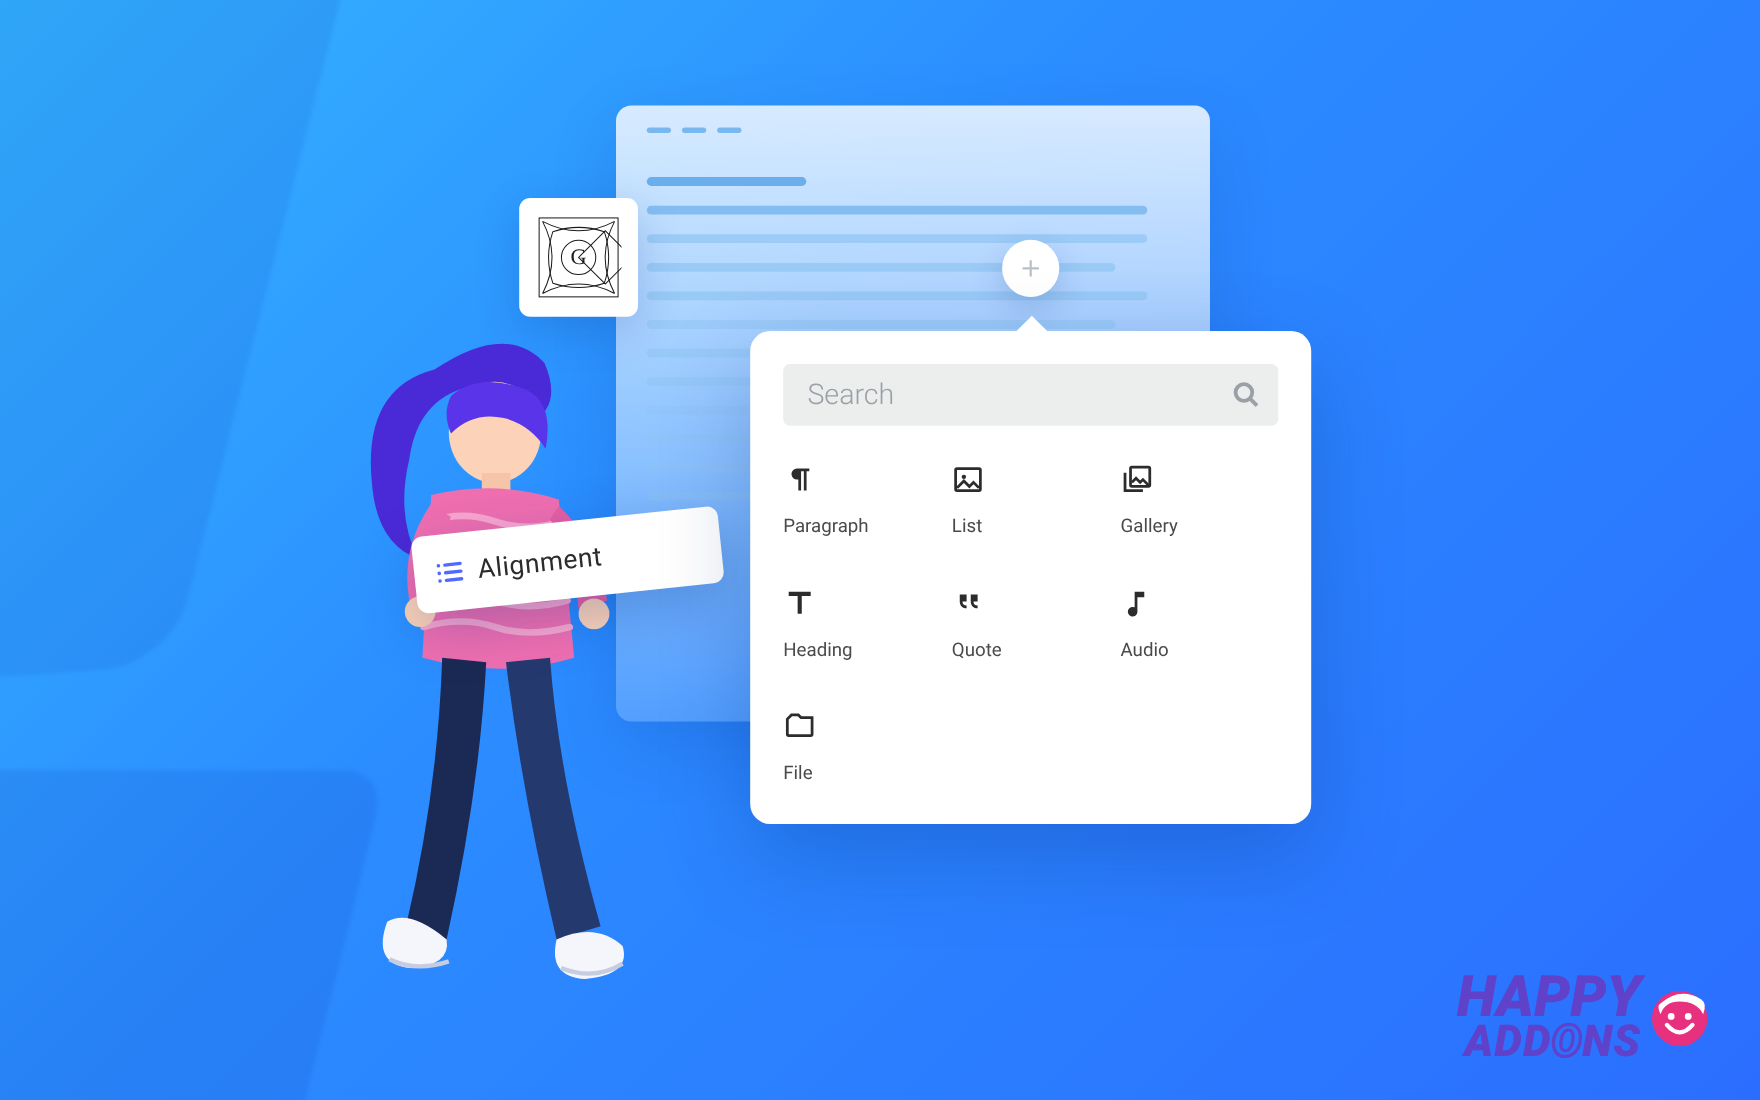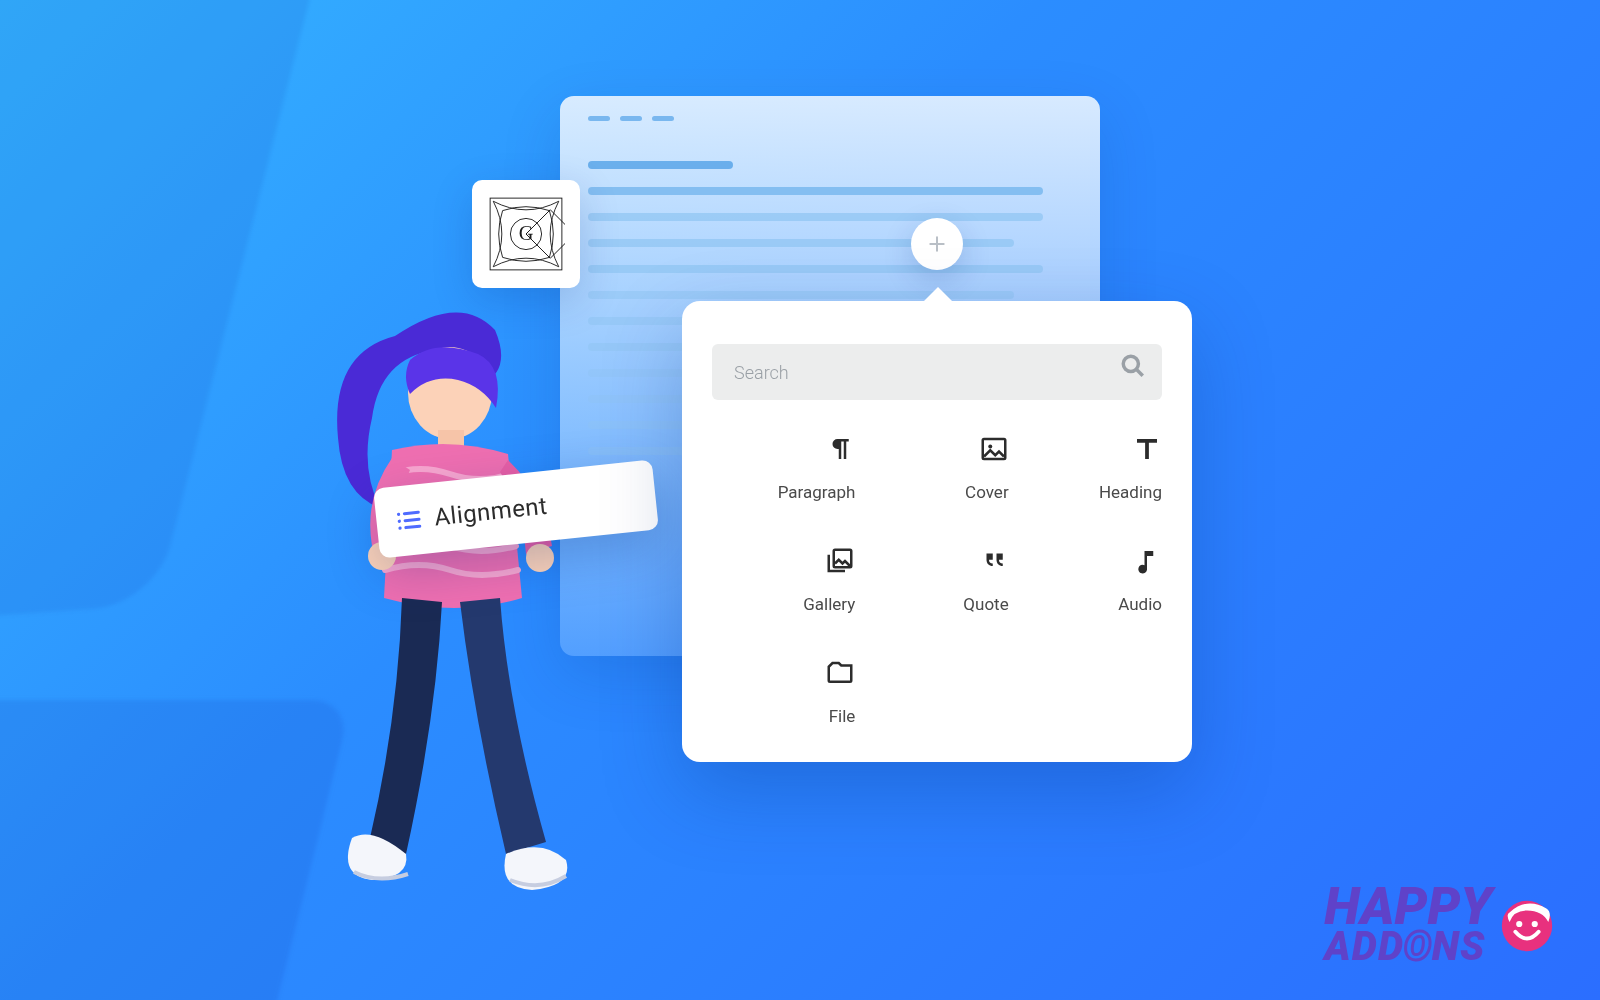--- a/index.html
+++ b/index.html
@@ -99,42 +99,41 @@
     position:relative;
     width:100%;
   }
   .search-input{
     width:100%;
     height:56px;
     border:none;
     background:#eceded;
     border-radius:6px;
     padding:0 54px 0 22px;
-    font-size:18px;
+    font-size:26px;
     color:#444;
     outline:none;
     font-family:inherit;
-    margin-top:13px;
   }
   .search-input::placeholder{ color:#9aa0a6; font-weight:300; }
   .search-icon{
     position:absolute; right:16px; top:50%; transform:translateY(-50%);
     width:26px; height:26px;
   }
   .search-icon svg{ width:26px; height:26px; stroke:#9aa0a6; fill:none; stroke-width:3.2; }
 
   .block-grid{
     margin-top:34px;
     display:grid;
     grid-template-columns:repeat(3, 1fr);
     row-gap:44px;
     column-gap:10px;
   }
   .block-item{
-    display:flex; flex-direction:column; align-items:flex-end;
+    display:flex; flex-direction:column; align-items:flex-start;
     cursor:pointer;
   }
   .block-item .bicon{
     width:30px; height:30px;
     color:#2c2c2c;
     display:flex; align-items:center; justify-content:center;
   }
   .block-item .bicon svg{ width:100%; height:100%; }
   .block-item .blabel{
     margin-top:18px;
@@ -170,21 +169,21 @@
   .brand{
     position:absolute;
     right:42px; bottom:36px;
     display:flex; align-items:center; gap:4px;
   }
   .brand .txt{
     display:flex; flex-direction:column; line-height:0.86;
     font-weight:900; font-style:italic;
   }
   .brand .line1{ font-size:52px; color:#5f42c9; }
-  .brand .line2{ font-size:40px; color:#5f42c9; letter-spacing:1px; }
+  .brand .line2{ font-size:40px; color:#5f42c9; letter-spacing:1px;text-align:right; }
   .brand .line2 .o{ color:transparent; -webkit-text-stroke:3px #5f42c9; }
   .brand .face{ width:62px; height:62px; }
 </style>
 </head>
 <body>
 
 <div class="bg-shape-1"></div>
 <div class="bg-shape-2"></div>
 
 <div class="editor-window">
@@ -302,41 +301,41 @@
     </div>
 
     <div class="block-item">
       <span class="bicon">
         <svg viewBox="0 0 24 24" fill="none" stroke="#2c2c2c" stroke-width="2">
             <rect x="3" y="4" width="18" height="16" rx="1"></rect>
             <circle cx="9" cy="10" r="1.6" fill="#2c2c2c" stroke="none"></circle>
             <path d="M4 18l5-5 4 4 3-3 4 4"></path>
           </svg>
       </span>
-      <span class="blabel">Cover</span>
-    </div>
-
-    <div class="block-item">
-      <span class="bicon">
-        <svg viewBox="0 0 24 24" fill="#2c2c2c">
-            <path d="M4 4h16v3h-6.5v13h-3V7H4z"></path>
-          </svg>
-      </span>
-      <span class="blabel">Heading</span>
+      <span class="blabel">List</span>
     </div>
 
     <div class="block-item">
       <span class="bicon">
         <svg viewBox="0 0 24 24" fill="none" stroke="#2c2c2c" stroke-width="2">
             <rect x="7" y="3" width="14" height="14" rx="1"></rect>
             <path d="M8 14l3-3 3 3 2-2 4 4"></path>
             <path d="M3 7v13h13"></path>
           </svg>
       </span>
       <span class="blabel">Gallery</span>
+    </div>
+
+    <div class="block-item">
+      <span class="bicon">
+        <svg viewBox="0 0 24 24" fill="#2c2c2c">
+            <path d="M4 4h16v3h-6.5v13h-3V7H4z"></path>
+          </svg>
+      </span>
+      <span class="blabel">Heading</span>
     </div>
 
 
     <div class="block-item">
       <span class="bicon">
         <svg viewBox="0 0 24 24" fill="#2c2c2c">
             <path d="M6 6h5v5H8c0 2 1 3 3 3v2c-3 0-5-2-5-5V6zm8 0h5v5h-3c0 2 1 3 3 3v2c-3 0-5-2-5-5V6z"></path>
           </svg>
       </span>
       <span class="blabel">Quote</span>

